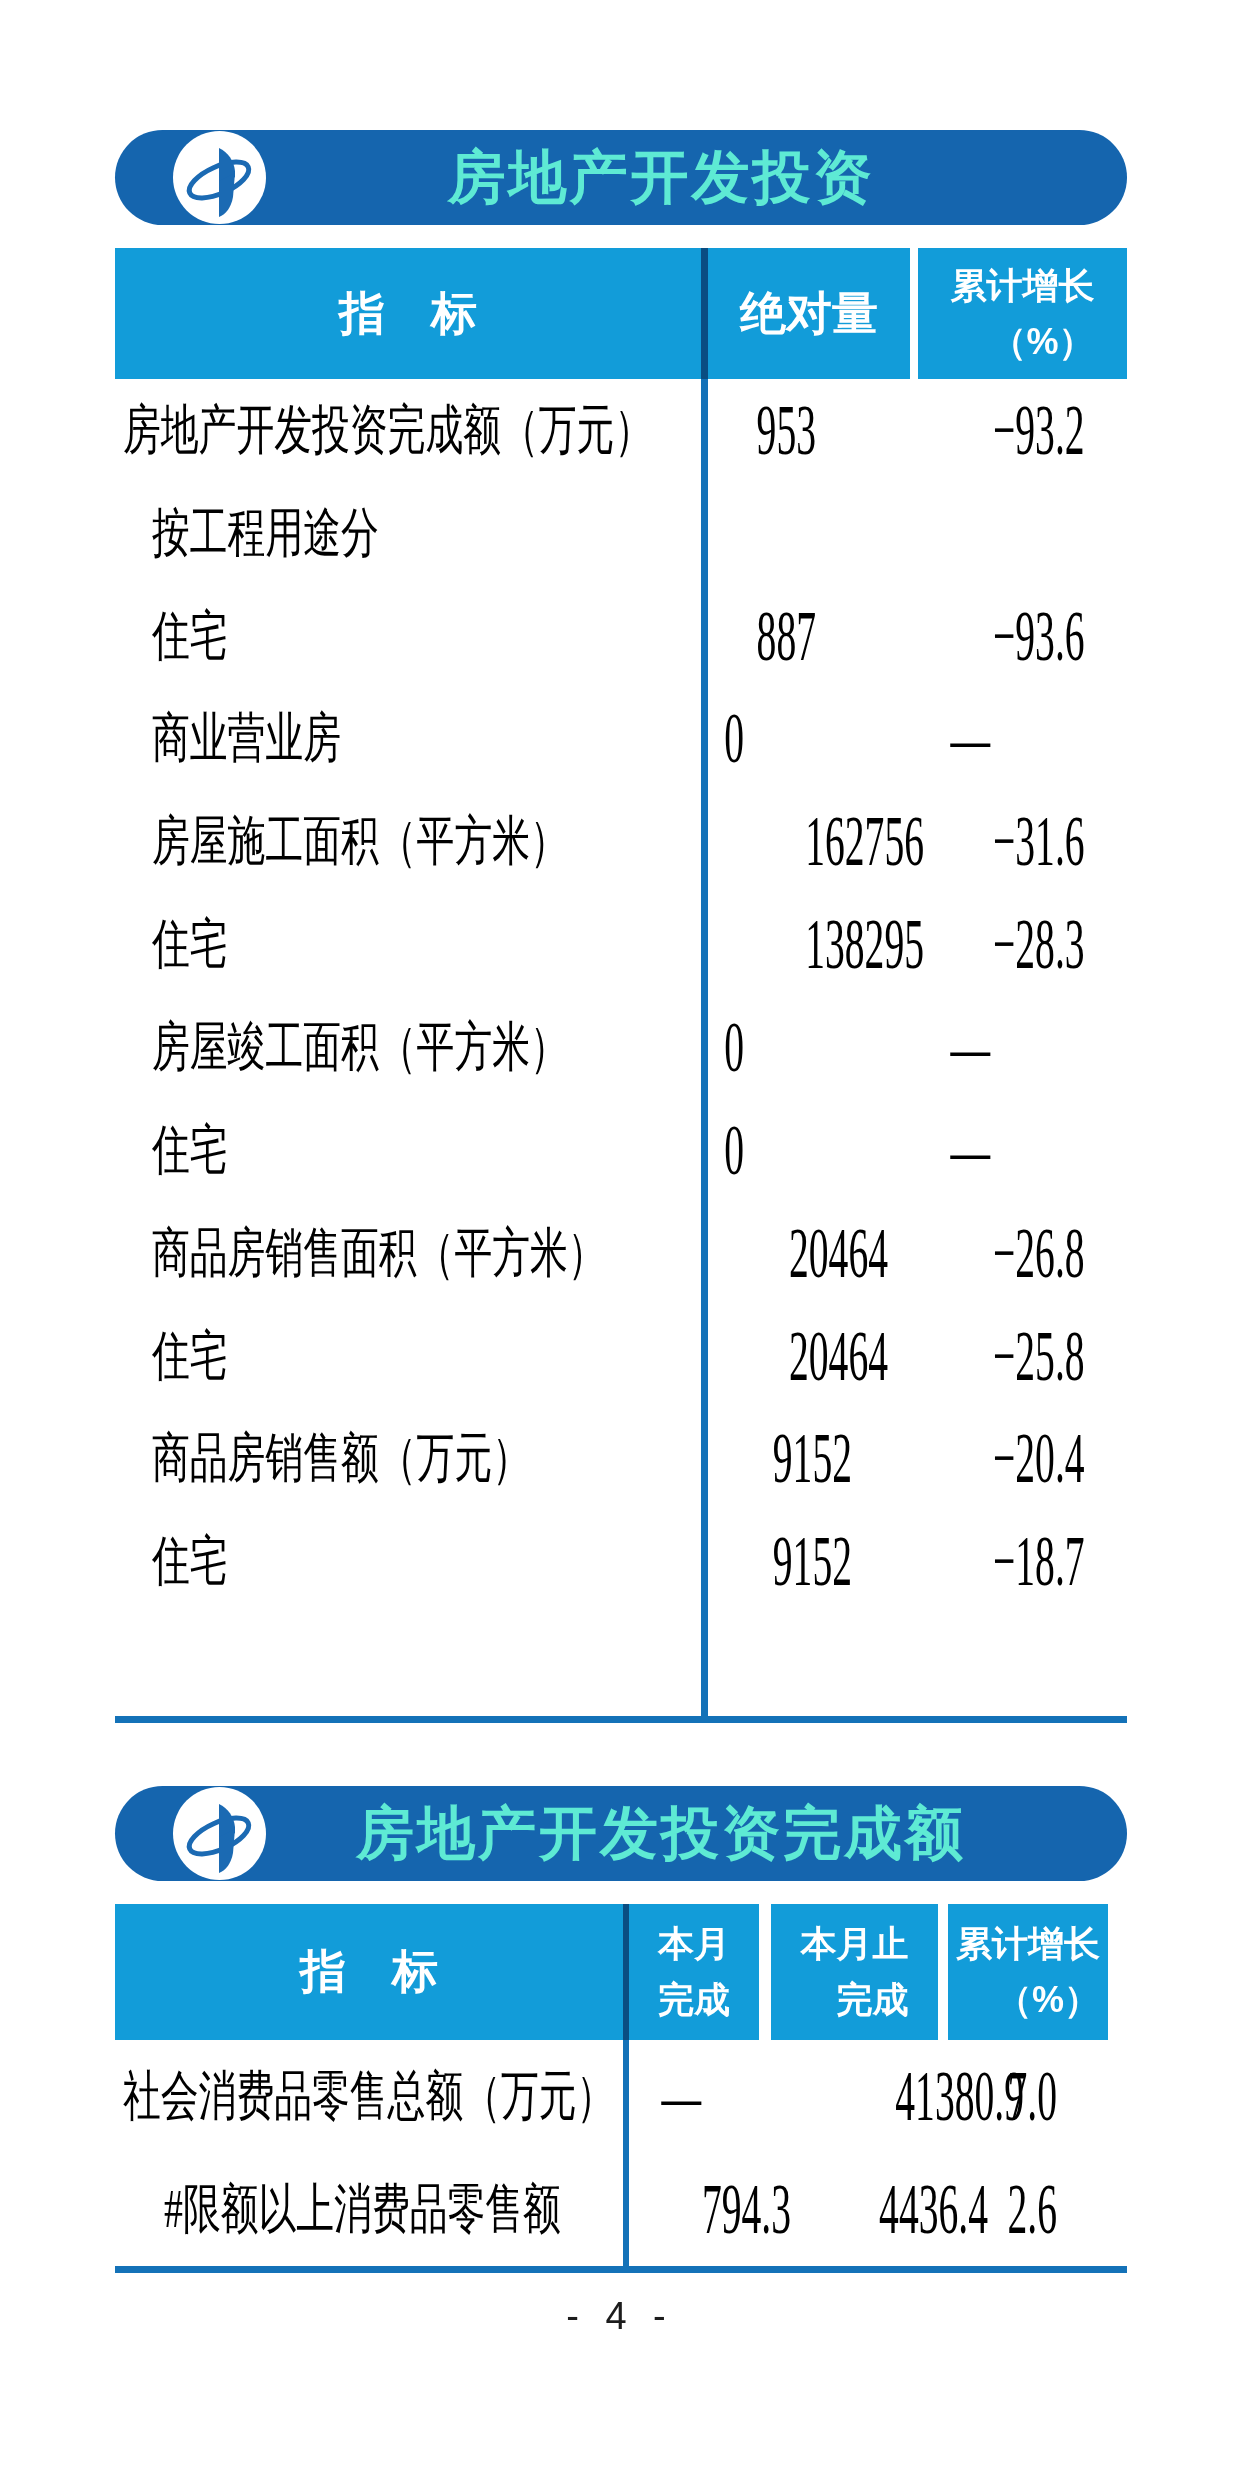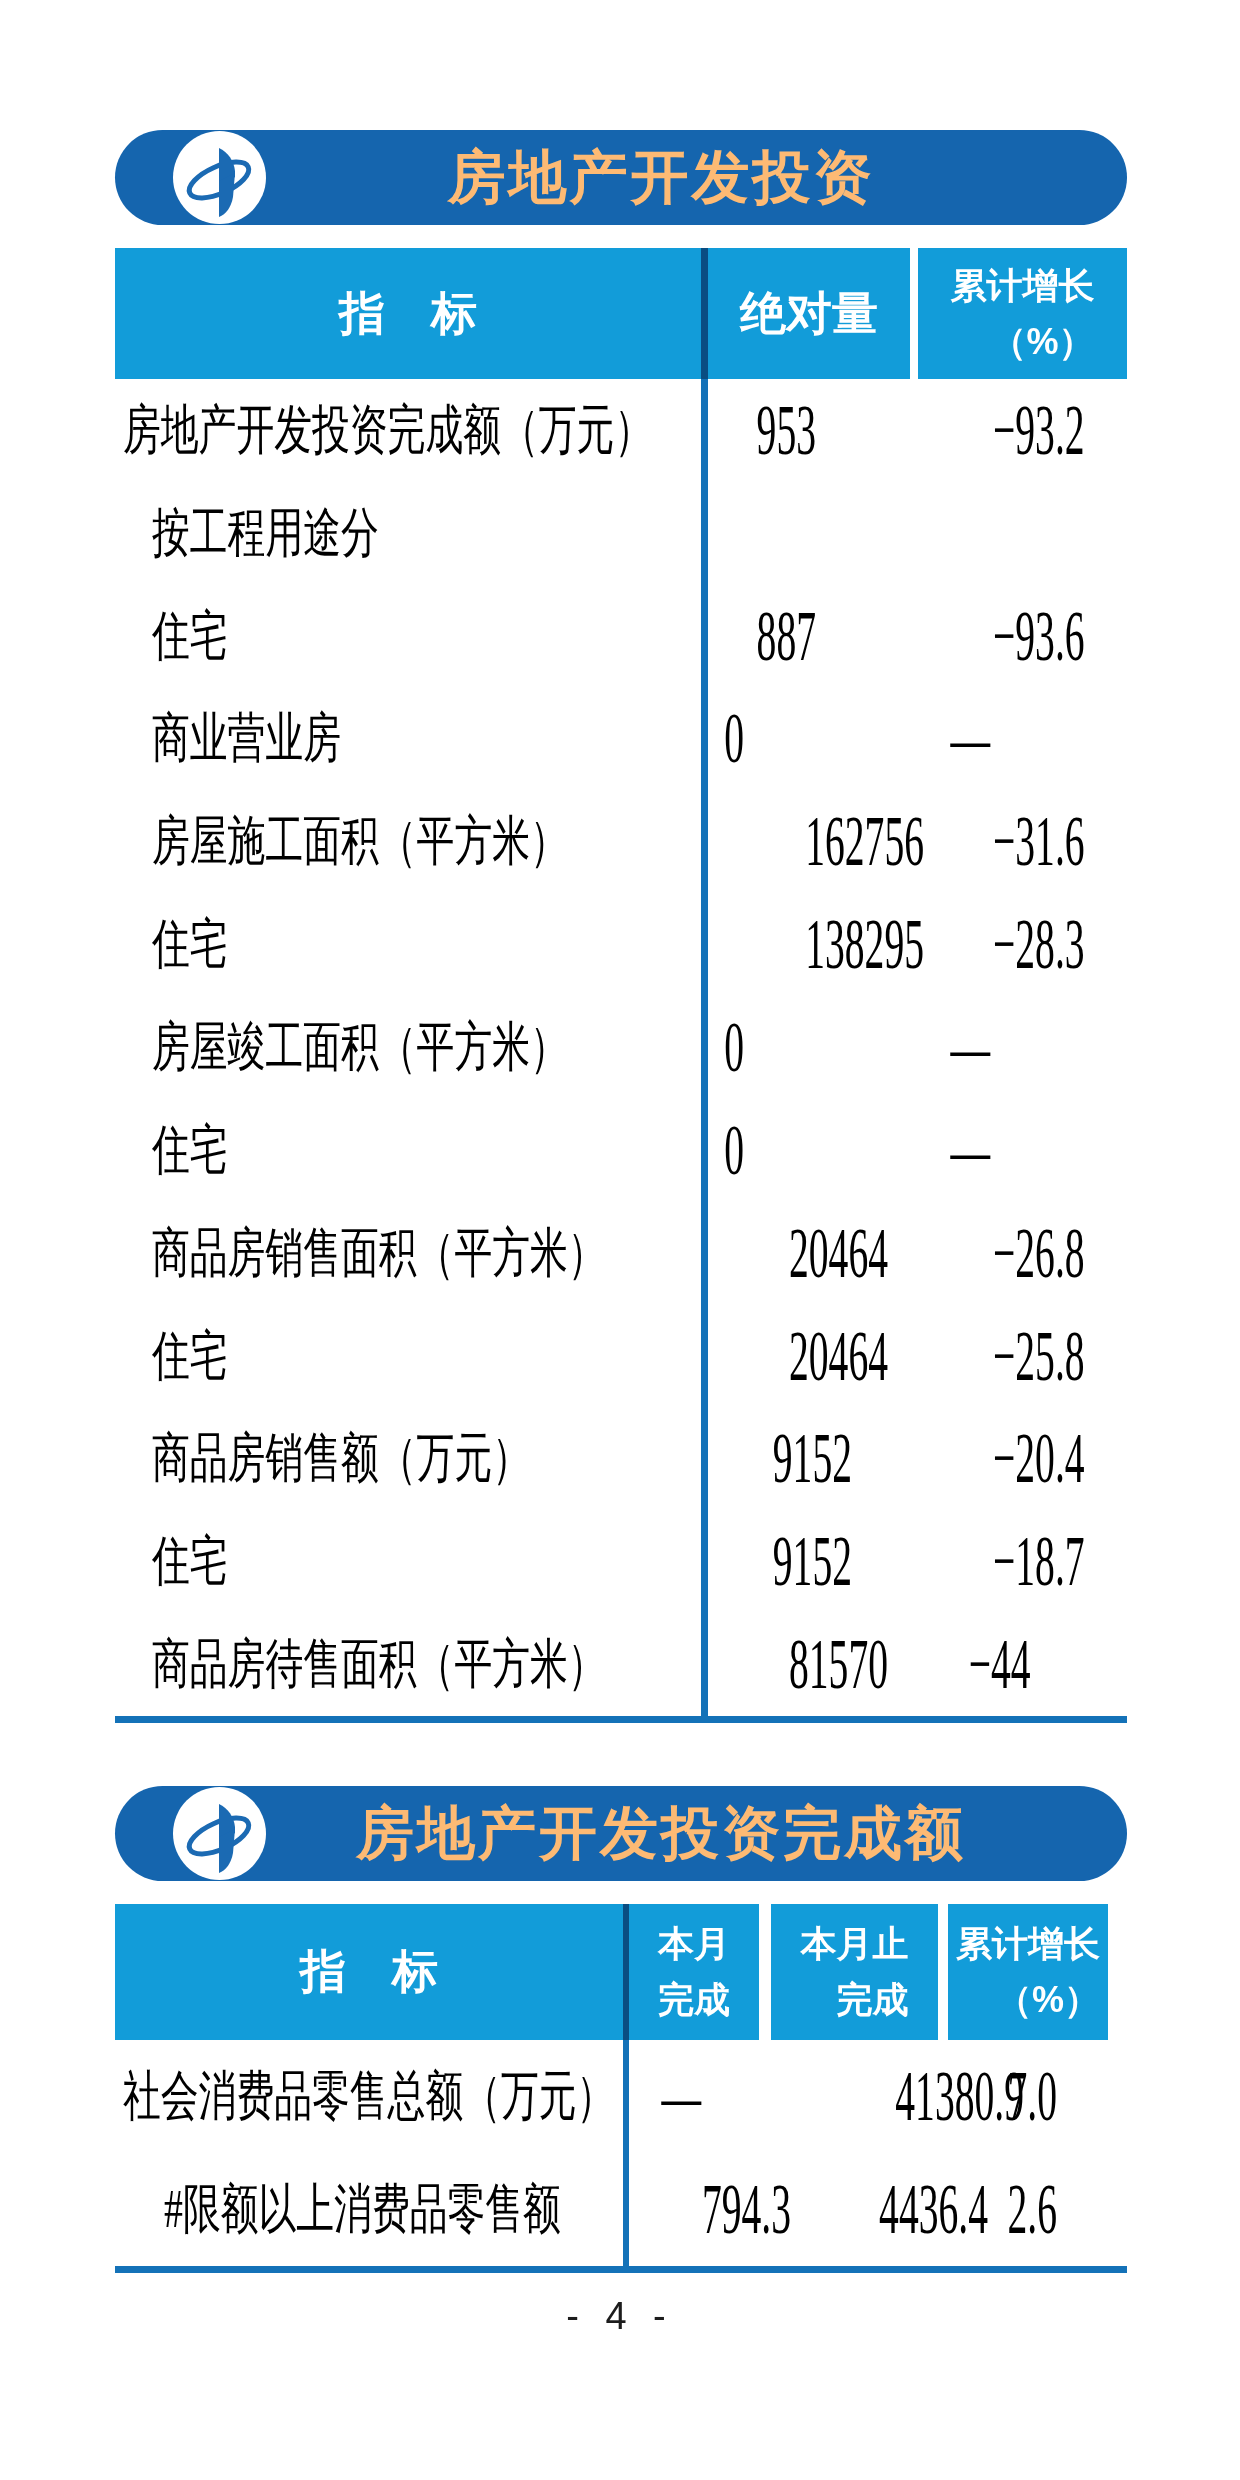--- a/index.html
+++ b/index.html
@@ -20,21 +20,21 @@
   }
   
   .banner{
     position:absolute;left:115px;width:1012px;height:95px;
     background:var(--banner);border-radius:48px;
   }
   .banner-title{
     position:absolute;inset:0;
     display:flex;align-items:center;justify-content:center;
     padding-left:80px;
-    color:#fdba74;
+    color:#5eead4;
     font-family:"Liberation Sans","DejaVu Sans",sans-serif;
     font-weight:bold;font-size:58px;letter-spacing:3px;
     white-space:nowrap;
   }
   .logo{position:absolute;left:58px;top:1px;width:93px;height:93px;}
   
   .thead{position:absolute;left:115px;width:1012px;display:flex;}
   .th{
     background:var(--hdr);color:#ffffff;
     display:flex;align-items:center;justify-content:center;
@@ -254,33 +254,20 @@
         </div>
       <div class="sp" style="width:7px;"></div>
       <div class="cell num" style="width:202px;padding-right:6px;">
           <span class="val">9152</span>
         </div>
       <div class="sp" style="width:8px;"></div>
       <div class="cell num" style="width:209px;padding-right:18px;">
           <span class="val">−18.7</span>
         </div>
     </div>
-    <div class="trow">
-      <div class="cell indent1" style="width:586px;">
-          <span class="lbl">商品房待售面积（平方米）</span>
-        </div>
-      <div class="sp" style="width:7px;"></div>
-      <div class="cell num" style="width:202px;padding-right:6px;">
-          <span class="val">81570</span>
-        </div>
-      <div class="sp" style="width:8px;"></div>
-      <div class="cell num" style="width:209px;padding-right:18px;">
-          <span class="val">−44</span>
-        </div>
-    </div>
   </div>
 
   <div class="vline" style="left:701px;top:248px;width:7px;height:131px;background:var(--line-dark);"></div>
   <div class="vline" style="left:701px;top:379px;width:7px;height:1337px;background:var(--line);"></div>
   <div class="hline" style="top:1716px;"></div>
 
   <div class="banner" style="top:1786px;">
     <svg class="logo" viewBox="0 0 93 93" aria-hidden="true">
       <circle cx="46.5" cy="46.5" r="46.5" fill="#ffffff"></circle>
       <ellipse cx="46" cy="49" rx="32" ry="13.5" fill="none" stroke="#1b6ab3" stroke-width="5" transform="rotate(-24 46 49)"></ellipse>

